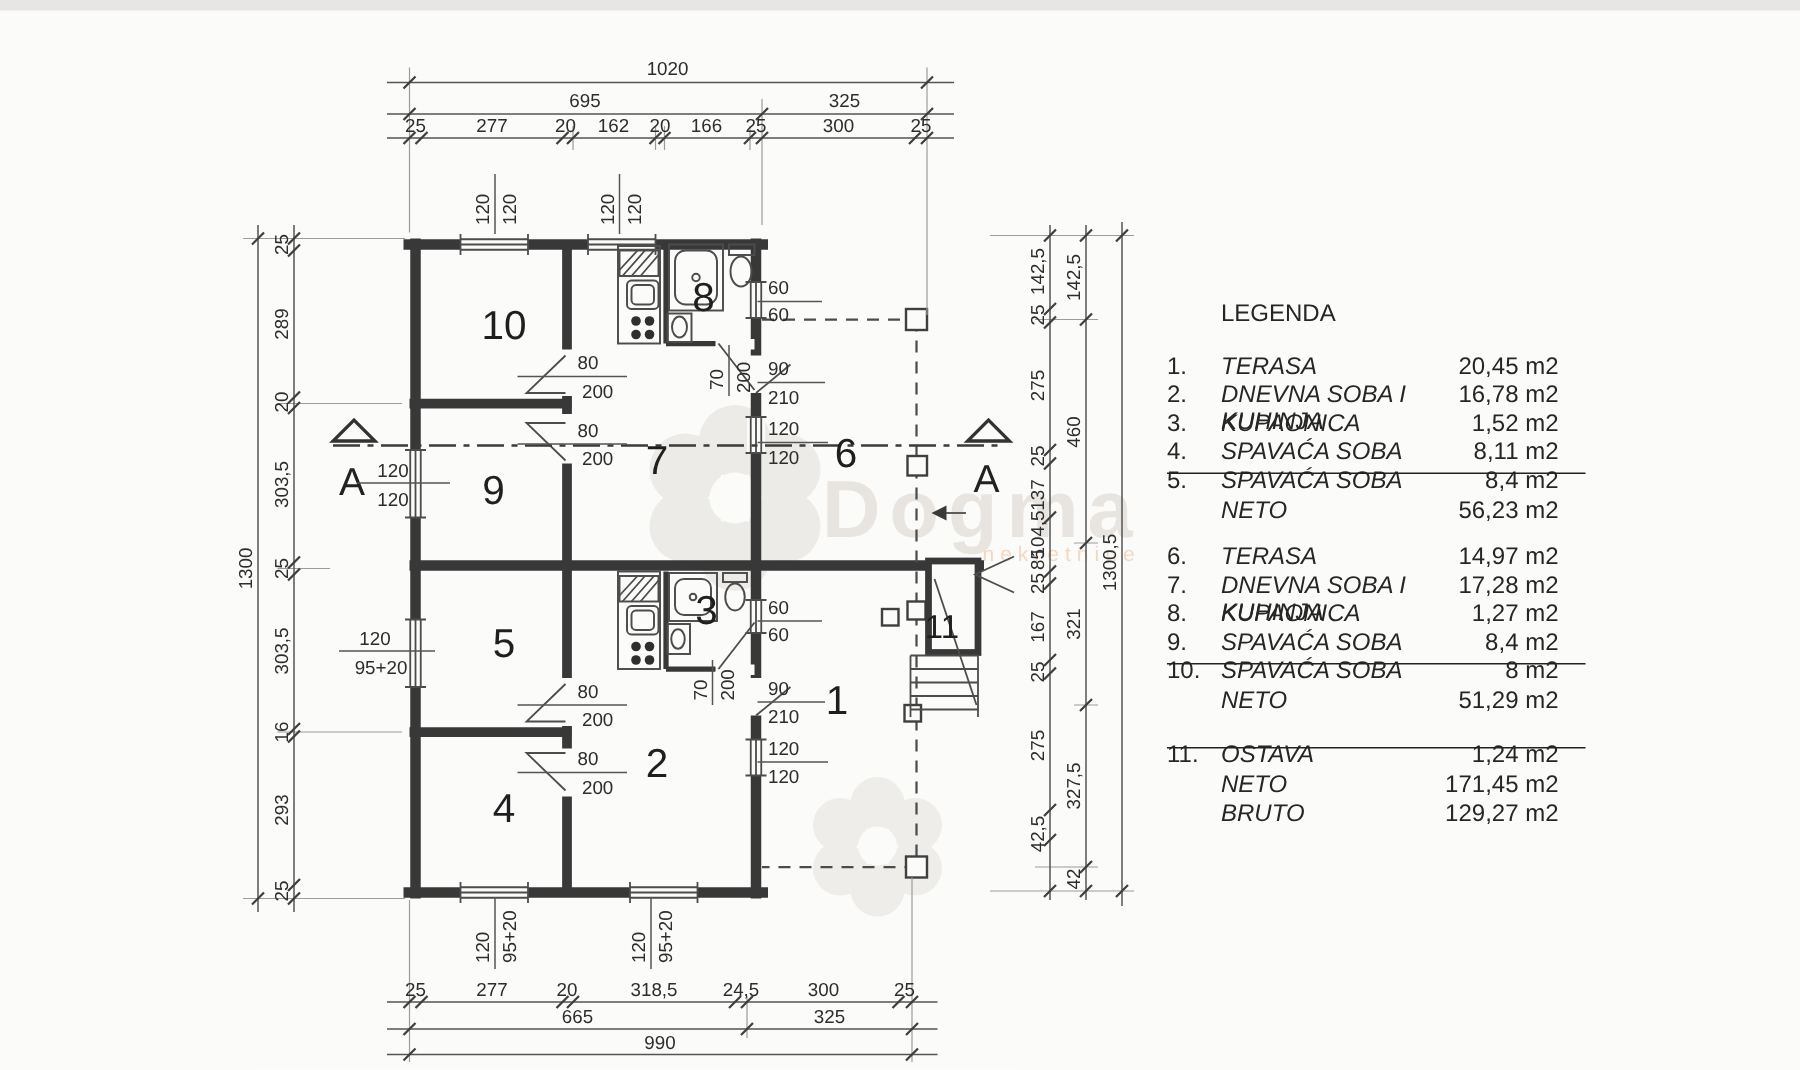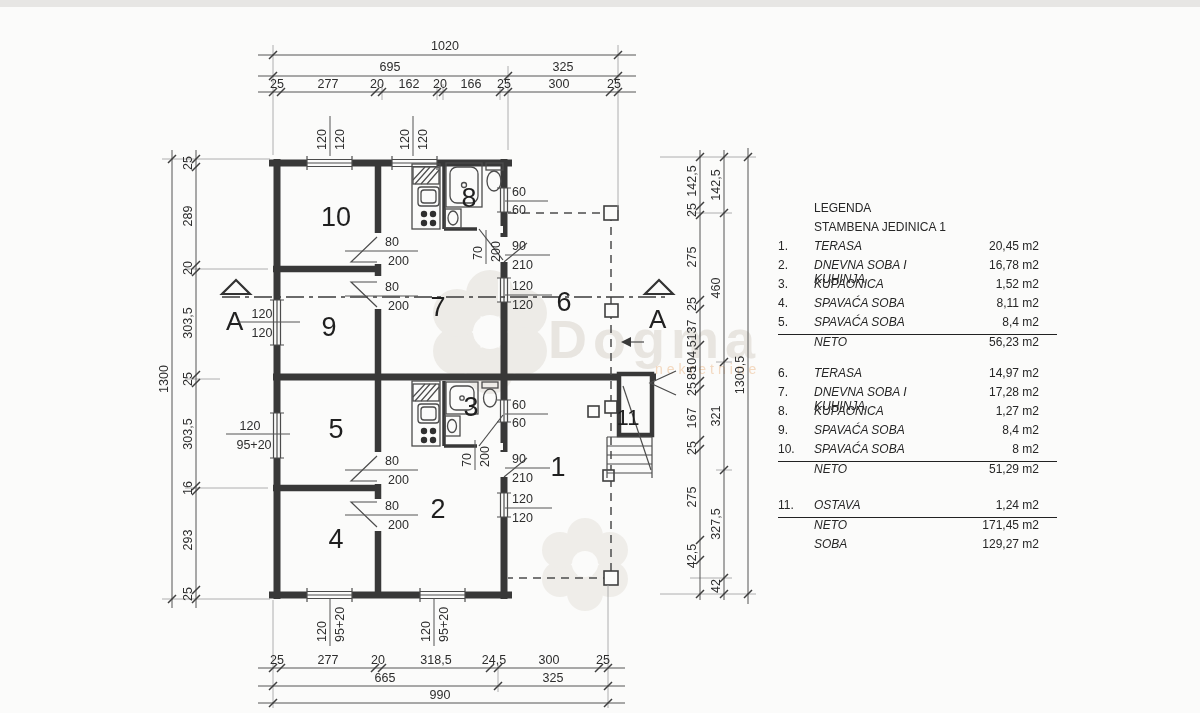--- a/index.html
+++ b/index.html
@@ -23,26 +23,26 @@
   .dm{stroke:#555;stroke-width:1;fill:none;}
   .tick{stroke:#3f3f3f;stroke-width:1.5;fill:none;}
   .ext{stroke:#9c9c9c;stroke-width:0.8;fill:none;}
   .dash{stroke:#4c4c4c;stroke-width:1.5;stroke-dasharray:8 6;fill:none;}
   .sect{stroke:#3b3b3b;stroke-width:1.6;stroke-dasharray:18 5 4 5;fill:none;}
   .post{fill:#fbfbfa;stroke:#3f3f3f;stroke-width:1.6;}
   .gap{fill:#fbfbfa;stroke:none;}
   .burner{fill:#2f2f2f;stroke:none;}
   .tri{fill:none;stroke:#333;stroke-width:2.2;}
   
-  .legend{position:absolute;left:778px;top:201px;width:279px;font-size:12px;color:#262626;}
+  .legend{position:absolute;left:778px;top:201px;width:279px;font-size:16px;color:#262626;}
   .lrow{display:flex;align-items:baseline;height:19px;}
   .lrow.uline{border-bottom:1.4px solid #222;}
   .lnum{width:36px;flex:0 0 36px;}
   .llabel{flex:1;font-style:italic;}
-  .larea{flex:0 0 98px;text-align:right;padding-right:18px;}
+  .larea{flex:0 0 98px;text-align:right;padding-right:18px;margin-top:16px;}
   .lhead{padding-left:36px;height:19px;}
   .sp12{height:12px;} .sp17{height:17px;}
 </style>
 </head>
 <body>
 
 <div class="page">
 <div class="topedge"></div>
 
 <svg width="1200" height="713" viewBox="0 0 1200 713">
@@ -356,21 +356,20 @@
     <text x="720" y="524" class="d" text-anchor="middle" transform="rotate(-90 720 524)">327,5</text>
     <text x="720" y="586" class="d" text-anchor="middle" transform="rotate(-90 720 586)">42</text>
     <line class="dm" x1="748" y1="148" x2="748" y2="604"></line>
     <path class="tick" d="M744 161 L752 153 M744 598 L752 590"></path>
     <text x="744" y="375" class="d" text-anchor="middle" transform="rotate(-90 744 375)">1300,5</text>
   </g>
 </svg>
 
 <div class="legend">
   <div class="lhead">LEGENDA</div>
-  <div class="lhead">STAMBENA JEDINICA 1</div>
   <div class="lrow">
     <span class="lnum">1.</span>
     <span class="llabel">TERASA</span>
     <span class="larea">20,45 m2</span>
   </div>
   <div class="lrow">
     <span class="lnum">2.</span>
     <span class="llabel">DNEVNA SOBA I KUHINJA</span>
     <span class="larea">16,78 m2</span>
   </div>
@@ -431,17 +430,17 @@
     <span class="llabel">OSTAVA</span>
     <span class="larea">1,24 m2</span>
   </div>
   <div class="lrow">
     <span class="lnum"></span>
     <span class="llabel">NETO</span>
     <span class="larea">171,45 m2</span>
   </div>
   <div class="lrow">
     <span class="lnum"></span>
-    <span class="llabel">SOBA</span>
+    <span class="llabel">BRUTO</span>
     <span class="larea">129,27 m2</span>
   </div>
 </div>
 </div>
 
 </body></html>

